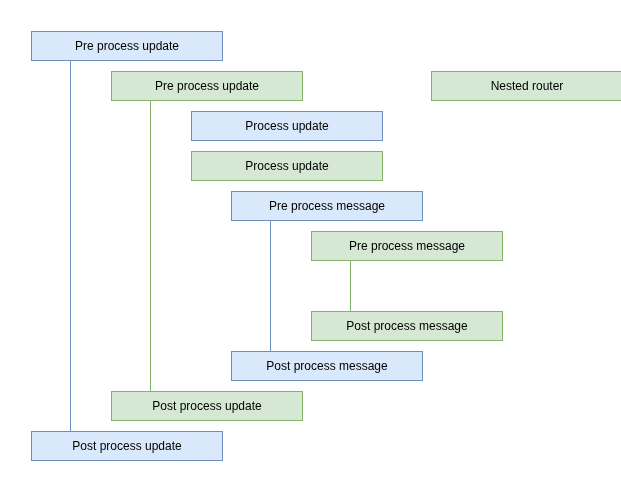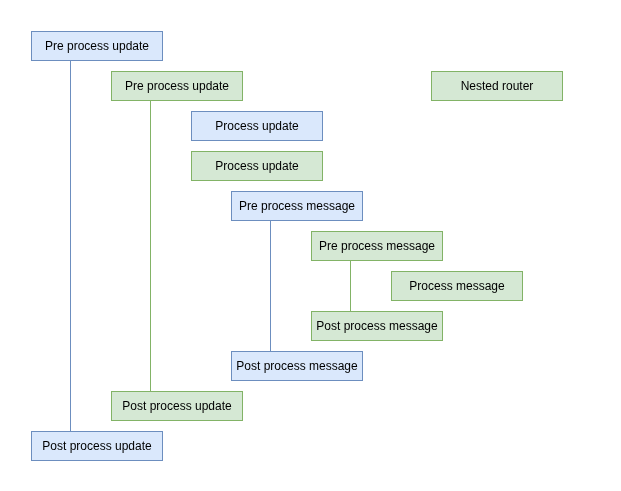--- a/index.html
+++ b/index.html
@@ -10,21 +10,21 @@
   .canvas {
     position: relative;
     width: 621px;
     height: 491px;
     background: var(--background, #ffffff);
     font-family: "Liberation Sans", sans-serif;
     overflow: hidden;
   }
   .node {
     position: absolute;
-    width: 132px;
+    width: 192px;
     height: 30px;
     box-sizing: border-box;
     display: flex;
     align-items: center;
     justify-content: center;
     font-size: 12px;
     color: var(--text, #000000);
     text-align: center;
     line-height: 1;
     white-space: nowrap;
@@ -74,21 +74,20 @@
   <div class="connector green c1"></div>
   <div class="connector blue c2"></div>
   <div class="connector green c3"></div>
 
   <div class="node blue n0">Pre process update</div>
   <div class="node green n1">Pre process update</div>
   <div class="node blue n2">Process update</div>
   <div class="node green n3">Process update</div>
   <div class="node blue n4">Pre process message</div>
   <div class="node green n5">Pre process message</div>
-  <div class="node green n6">Process message</div>
   <div class="node green n7">Post process message</div>
   <div class="node blue n8">Post process message</div>
   <div class="node green n9">Post process update</div>
   <div class="node blue n10">Post process update</div>
 
   <div class="node green legend1">Nested router</div>
 
 </div>
 
 </body></html>

